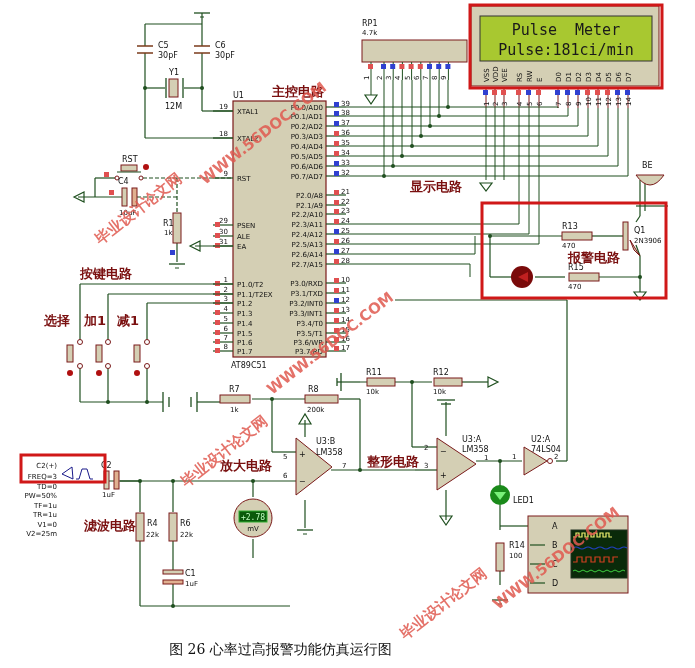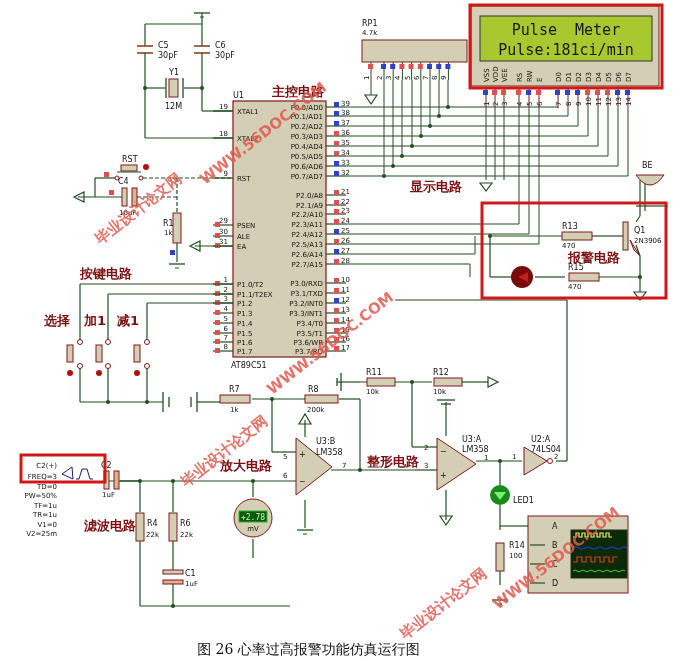--- a/index.html
+++ b/index.html
@@ -3,21 +3,21 @@
 <meta charset="utf-8">
 <style>
   html,body{margin:0;padding:0;background:#ffffff;}
   body{width:695px;height:668px;position:relative;overflow:hidden;font-family:"DejaVu Sans",sans-serif;}
   svg{position:absolute;left:0;top:0;}
   .lbl{font-family:"DejaVu Sans",sans-serif;font-size:8px;fill:#111;}
   .lbls{font-family:"DejaVu Sans",sans-serif;font-size:7px;fill:#111;}
   .cn{font-family:"DejaVu Sans",sans-serif;font-size:13px;font-weight:bold;fill:#7a1010;}
   .lcd{font-family:"DejaVu Sans Mono",monospace;font-size:15px;fill:#1a1a1a;}
   .wm{font-family:"DejaVu Sans",sans-serif;font-size:15px;font-weight:bold;fill:#e05a50;opacity:0.85;}
-  .caption{position:absolute;left:0;width:561px;top:641px;text-align:center;font-family:"DejaVu Serif",serif;font-size:14px;color:#111;margin-left:28px;}
+  .caption{position:absolute;left:0;width:561px;top:641px;text-align:center;font-family:"DejaVu Serif",serif;font-size:14px;color:#111;}
 </style>
 </head>
 <body>
 
 <svg width="695" height="668" viewBox="0 0 695 668">
   <defs>
     <g id="gnd">
         <line x1="-8" y1="0" x2="8" y2="0" stroke="#1f4f1f" stroke-width="1.3"></line>
         <line x1="-2" y1="4" x2="2" y2="4" stroke="#1f4f1f" stroke-width="1"></line>
       </g>

